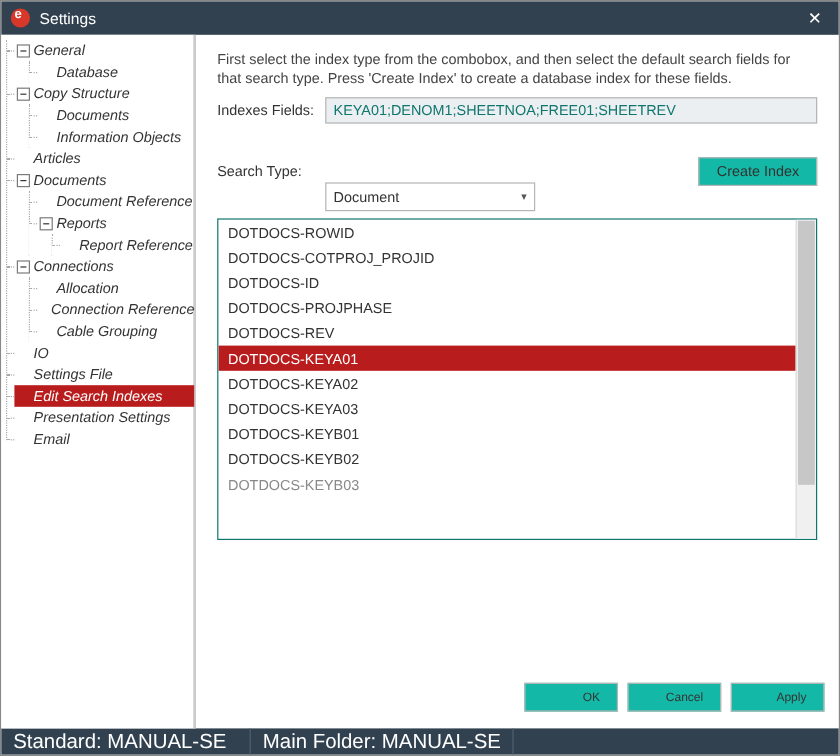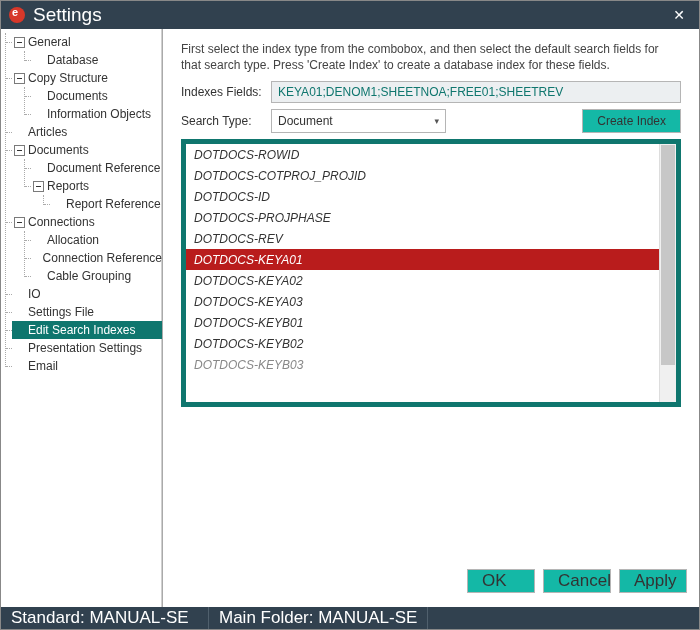--- a/index.html
+++ b/index.html
@@ -2,58 +2,58 @@
 <html><head>
 <meta charset="utf-8">
 <style>
   * { box-sizing: border-box; }
   html, body { margin:0; padding:0; font-family: "Segoe UI", Tahoma, sans-serif; font-size:12px; color:#333; }
   body { width:700px; height:630px; overflow:hidden; background:#fff; border:1px solid #888; }
   
   .titlebar { height:28px; background:#31414f; color:#fff; display:flex; align-items:center; padding:0 8px; }
   .titlebar .icon { width:16px; height:16px; border-radius:50%; background:#d7382a; margin-right:8px; position:relative; }
   .titlebar .icon::after { content:"e"; color:#fff; font-weight:bold; font-size:11px; position:absolute; left:3px; top:-1px; }
-  .titlebar .title { flex:1; font-size:19px; }
+  .titlebar .title { flex:1; font-size:13px; }
   .titlebar .close { width:24px; text-align:center; font-size:14px; cursor:pointer; }
   
   .main { display:flex; height:calc(100% - 28px - 22px); }
   
-  .tree { width:162px; border-right:1px solid #aaa; overflow:auto; padding-top:4px; background:#fff; }
+  .tree { width:162px; border-right:1px solid #aaa; overflow:auto; padding-top:4px; background:#fff;font-style:italic; }
   .tree ul { list-style:none; margin:0; padding:0; }
   .tree li { position:relative; }
   .node { display:flex; align-items:center; height:18px; padding-left:2px; cursor:default; white-space:nowrap; }
-  .node.selected { background:#0f766e; color:#fff; }
+  .node.selected { background:#b91c1c; color:#fff; }
   .exp { display:inline-block; width:11px; height:11px; border:1px solid #7a7a7a; margin-right:3px; position:relative; background:#fff; color:#333; }
   .exp::before { content:""; position:absolute; left:2px; right:2px; top:4px; height:1px; background:#333; }
   .noexp { display:inline-block; width:11px; height:11px; margin-right:3px; }
   
   .tree .children { margin-left:12px; border-left:1px dotted #aaa; padding-left:6px; }
   .tree .children > li > .node::before { content:""; position:absolute; left:-6px; top:9px; width:6px; border-top:1px dotted #aaa; }
   .tree .children > li:last-child::after { content:""; position:absolute; left:-7px; top:10px; bottom:0; width:2px; background:#fff; }
   
   .right { flex:1; position:relative; display:flex; flex-direction:column;border-radius:29px; }
   .content { padding:12px 18px 0 18px; flex:1; overflow:hidden; position:relative; }
   .hint { color:#444; line-height:1.35; margin-bottom:8px; }
   .row { display:flex; align-items:center; margin-bottom:6px; }
   .row .lbl { width:90px; }
   .field-ro { flex:1; height:22px; border:1px solid #b5b5b5; background:#eceff1; padding:2px 6px; color:#0f766e; display:flex; align-items:center; }
-  .combo { width:175px; height:24px; border:1px solid #b5b5b5; display:flex; align-items:center; padding:0 6px; justify-content:space-between; cursor:pointer; background:#fff; }
+  .combo { width:175px; height:24px; border:1px solid #b5b5b5; display:flex; align-items:center; padding:0 6px; justify-content:space-between; cursor:pointer; background:#fff;margin-top:43px; }
   .combo .arrow { font-size:9px; color:#555; }
   .btn { height:24px; border:1px solid #b5b5b5; background:#14b8a6; padding:0 14px; display:flex; align-items:center; cursor:pointer; }
   .sp { flex:1; }
   
-  .listbox { border:5px solid #0f766e; height:268px; position:relative; overflow:hidden; background:#fff;font-style:italic; }
+  .listbox { border:1px solid #0f766e; height:268px; position:relative; overflow:hidden; background:#fff; }
   .listbox .scroll { position:absolute; right:0; top:0; bottom:0; width:17px; background:#f0f0f0; border-left:1px solid #ddd; }
   .listbox .thumb { position:absolute; top:1px; left:1px; right:1px; height:220px; background:#c7c7c7; border-radius:0; }
   .listitem { height:21px; display:flex; align-items:center; padding:0 8px; cursor:default; }
   .listitem.selected { background:#b91c1c; color:#fff; }
   .listitem.faded { color:#888; }
   
   .btnbar { height:44px; border-top:0; display:flex; align-items:center; justify-content:flex-end; padding:0 12px 8px 12px; gap:8px; }
-  .btnbar .btn { width:68px; justify-content:flex-start; font-size:17px; }
+  .btnbar .btn { width:78px; justify-content:flex-end; font-size:10px; }
   
   .status { height:22px; background:#31414f; color:#fff; display:flex; align-items:stretch; font-size:17px; }
   .status .cell { display:flex; align-items:center; padding:0 10px; border-right:1px solid #50606d; }
   .status .cell:first-child { width:208px; }
   
   .tree { box-shadow: inset -1px 0 0 #d0d0d0; }
 </style>
 </head>
 <body>
 

